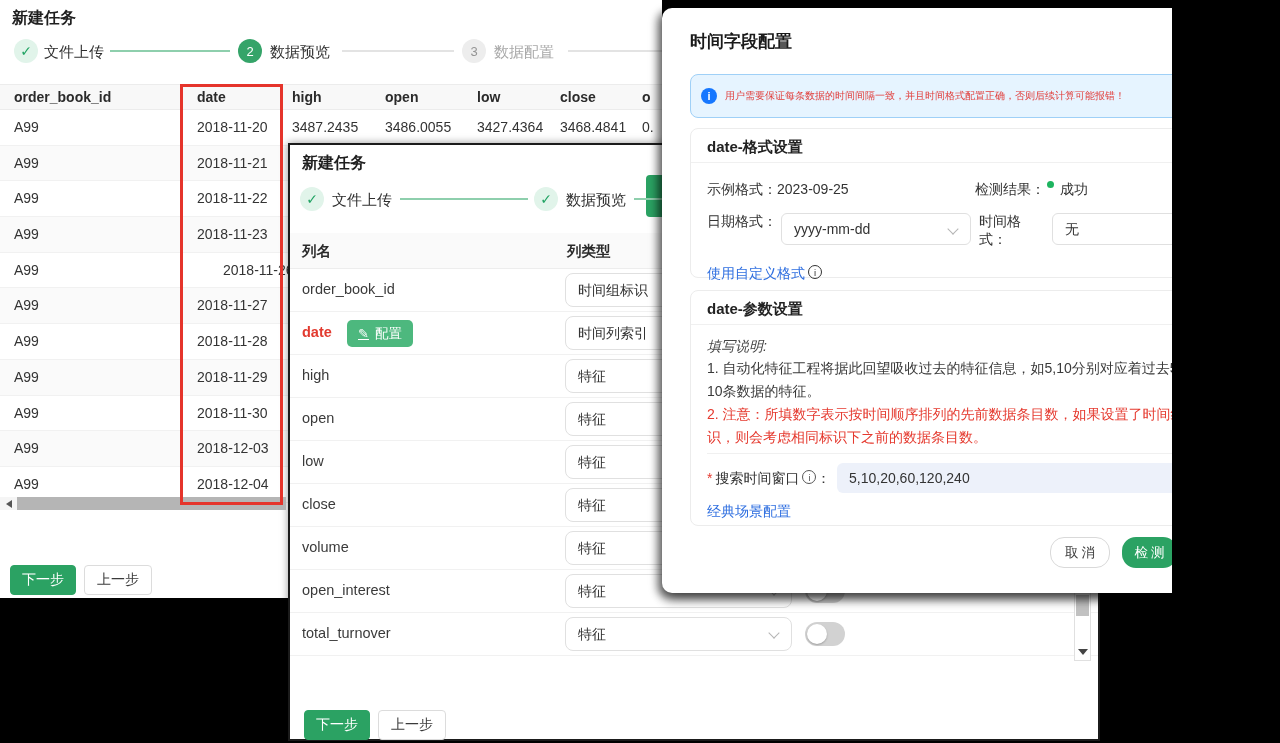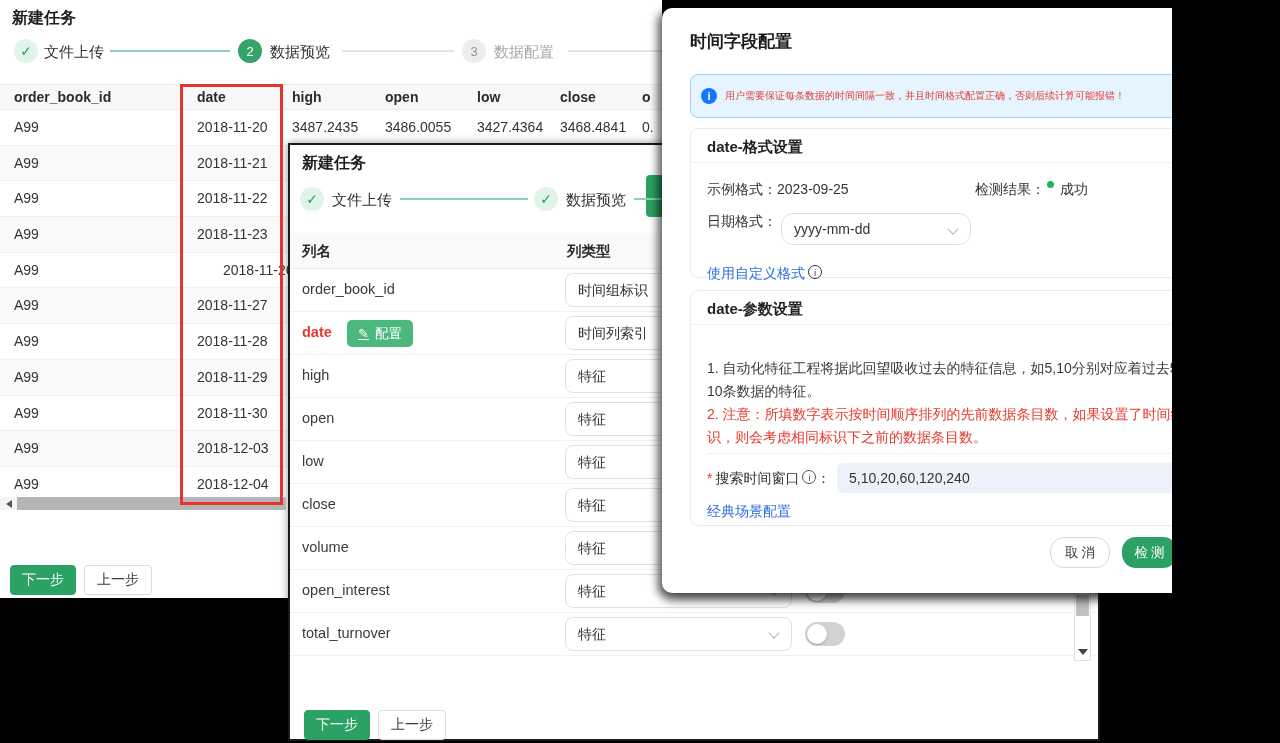--- a/index.html
+++ b/index.html
@@ -62,21 +62,21 @@
   #modal-alert{position:absolute;left:28px;top:66px;width:544px;height:44px;background:#e6f4ff;border:1px solid #9fd0f7;border-radius:8px;display:flex;align-items:center;padding:0 10px;gap:8px;}
   .info-filled{flex:0 0 16px;width:16px;height:16px;border-radius:50%;background:#1677ff;color:#fff;font-size:11px;font-weight:bold;display:flex;align-items:center;justify-content:center;}
   #modal-alert span.msg{font-size:10px;color:#e13c39;white-space:nowrap;}
   .card{position:absolute;left:28px;width:544px;border:1px solid #ececec;border-radius:8px;background:#fff;}
   #card-format{top:120px;height:150px;}
   #card-param{top:282px;height:236px;}
   .card-head{position:absolute;left:0;top:0;width:100%;height:34px;border-bottom:1px solid #f0f0f0;}
   .card-head b{position:absolute;left:16px;top:9px;font-size:15px;color:#222;}
   .f-label{font-size:14px;color:#333;}
   .f-row{position:absolute;display:flex;}
-  .mini-select{height:32px;border:1px solid #e0e0e0;border-radius:12px;background:#fff;position:relative;}
+  .mini-select{height:32px;border:1px solid #e0e0e0;border-radius:6px;background:#fff;position:relative;}
   .mini-select .sel-text{top:7px;}
   .dot{width:7px;height:7px;border-radius:50%;background:#1db45f;display:inline-block;margin:0 6px 1px 2px;}
   .blue-link{font-size:14px;color:#2f6fe0;white-space:nowrap;}
   .info-outline{display:inline-flex;width:14px;height:14px;border:1px solid #565656;border-radius:50%;color:#565656;font-size:9.5px;align-items:center;justify-content:center;margin-left:3px;}
   .note{position:absolute;left:16px;width:512px;font-size:14px;line-height:23px;color:#3a3a3a;}
   .note.red{color:#e5392e;}
   .note.italic{font-style:italic;color:#444;}
   .divider{position:absolute;left:16px;width:512px;height:1px;background:#f0f0f0;}
   .m-btn{position:absolute;height:31px;border-radius:14px;font-size:13.5px;display:flex;align-items:center;justify-content:center;letter-spacing:3px;text-indent:3px;}
   #window-input{position:absolute;left:146px;top:172px;width:428px;height:30px;background:#edf1fa;border:none;border-radius:6px;font-size:14px;color:#333;padding:0 12px;outline:none;}
@@ -333,30 +333,38 @@
         <span class="dot"></span>
         <span class="f-label">成功</span>
       </div>
       <div class="f-row" style="left:16px;top:84px">
         <span class="f-label">日期格式：</span>
         <div class="mini-select" style="width:190px;margin-left:4px">
           <span class="sel-text">yyyy-mm-dd</span>
           <span class="chev"></span>
         </div>
       </div>
+      <div class="f-row" style="left:288px;top:84px">
+        <span class="f-label">时间格式：</span>
+        <div class="mini-select" style="width:184px;margin-left:4px">
+          <span class="sel-text">无</span>
+          <span class="chev"></span>
+        </div>
+      </div>
       <div class="f-row" style="left:16px;top:136px">
         <span class="blue-link">使用自定义格式</span>
         <span class="info-outline" style="border-color:#333;color:#333">i</span>
       </div>
     </div>
 
     <div class="card" id="card-param">
       <div class="card-head">
           <b>date-参数设置</b>
         </div>
+      <div class="note italic" style="top:44px">填写说明:</div>
       <div class="note" style="top:66px">1. 自动化特征工程将据此回望吸收过去的特征信息，如5,10分别对应着过去5条、10条数据的特征。</div>
       <div class="note red" style="top:112px">2. 注意：所填数字表示按时间顺序排列的先前数据条目数，如果设置了时间组标识，则会考虑相同标识下之前的数据条目数。</div>
       <div class="divider" style="top:162px"></div>
       <div class="f-row" style="left:16px;top:179px">
         <span style="color:#e5392e;font-size:14px;margin-right:3px">*</span>
         <span class="f-label">搜索时间窗口</span>
         <span class="info-outline">i</span>
         <span class="f-label">：</span>
       </div>
       <input id="window-input" value="5,10,20,60,120,240" style="">

